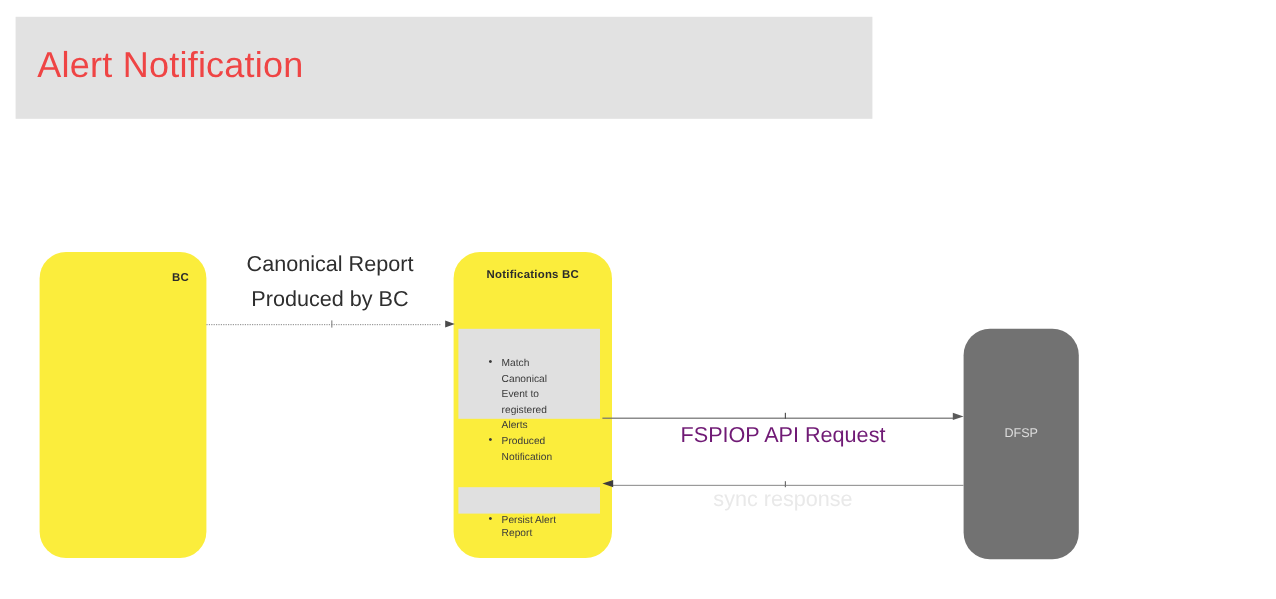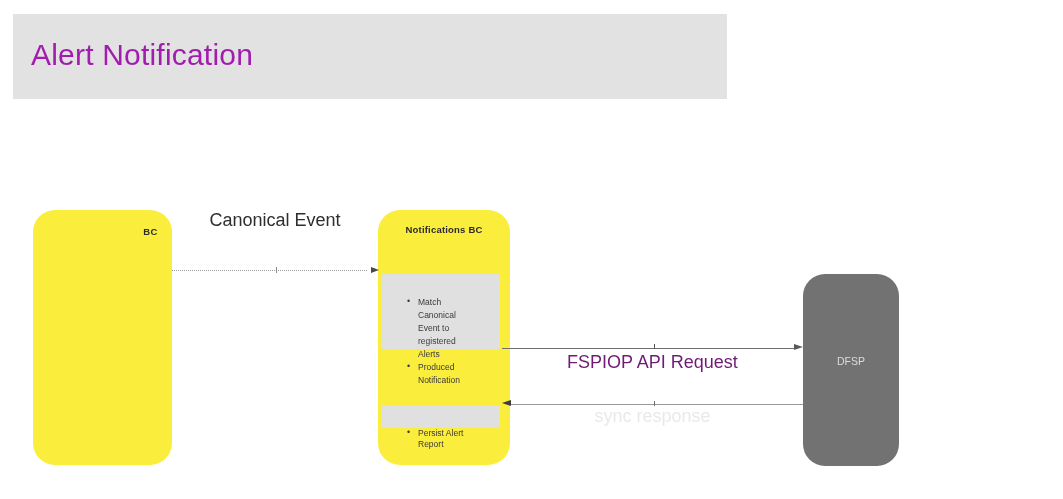--- a/index.html
+++ b/index.html
@@ -24,21 +24,21 @@
     width: 714px;
     height: 85px;
     background: #e2e2e2;
   }
   #page-title {
     position: absolute;
     left: 31px;
     top: 38px;
     font-size: 30px;
     font-weight: 300;
-    color: #a21caf;
+    color: #ef4444;
     letter-spacing: 0.2px;
     white-space: nowrap;
   }
 
   
   .node {
     position: absolute;
     border-radius: 22px;
     box-sizing: border-box;
   }
@@ -307,21 +307,22 @@
   </div>
 </div>
 
 <div id="node-dfsp" class="node node-gray">
   <div id="node-dfsp-label">
     <div>DFSP</div>
   </div>
 </div>
 
 <div id="label-canonical">
-  <div>Canonical Event</div>
+  <div>Canonical Report</div>
+  <div>Produced by BC</div>
 </div>
 <div id="connector-canonical" class="connector">
   <div class="dotline"></div>
   <div class="tick"></div>
   <div class="arrowhead-right"></div>
 </div>
 
 <div id="connector-request" class="connector">
   <div class="line"></div>
   <div class="tick"></div>

